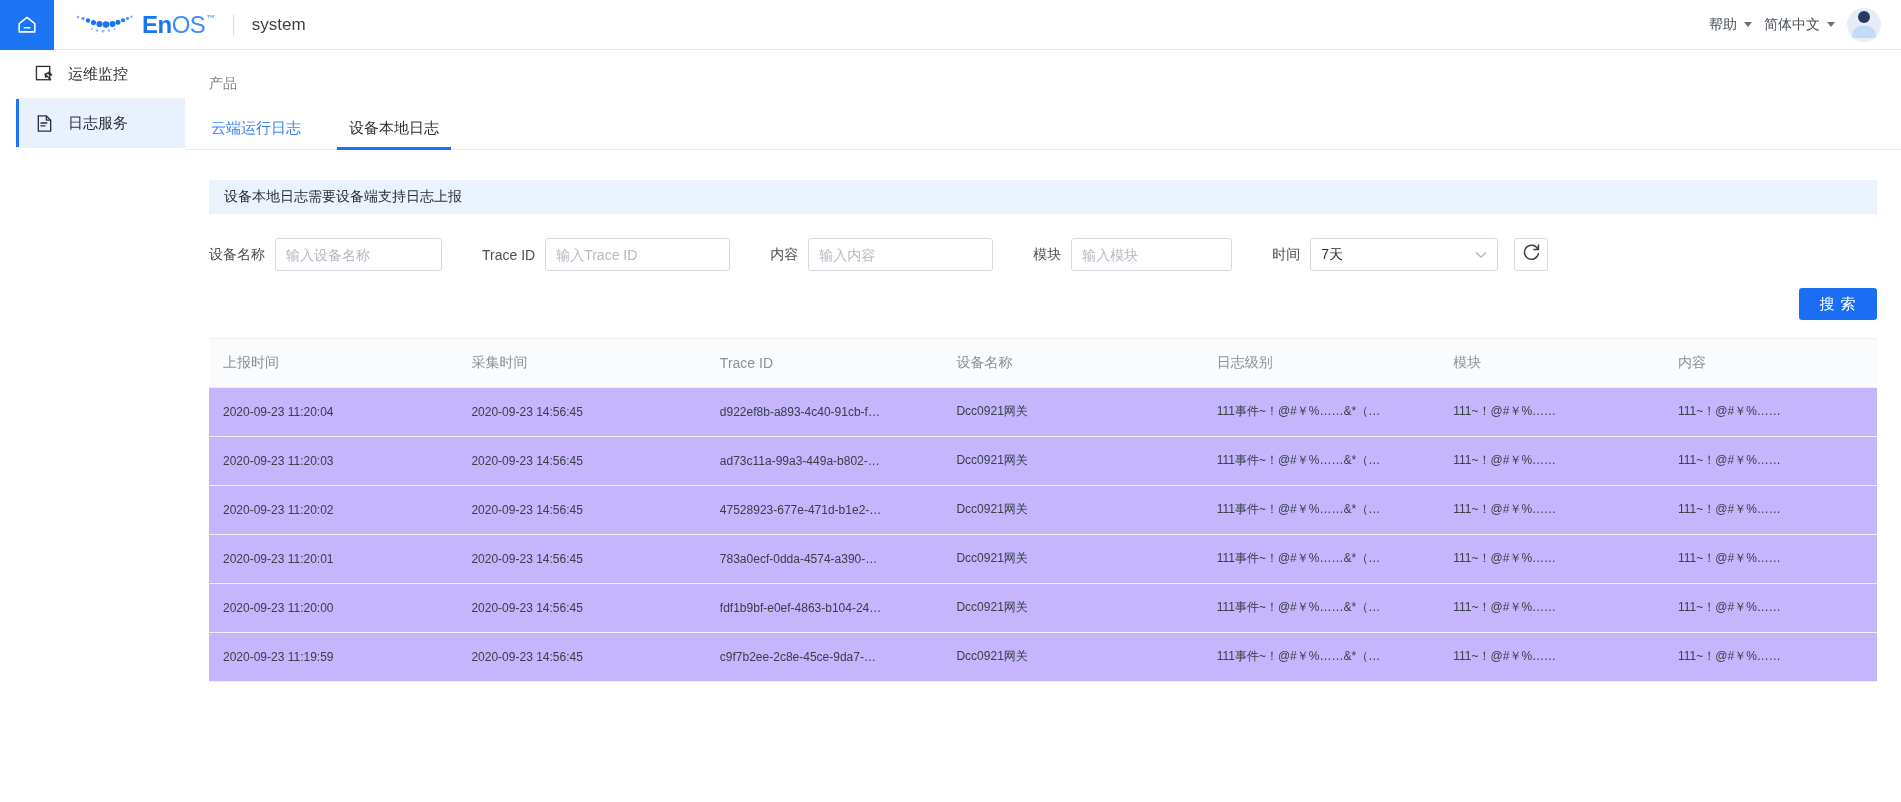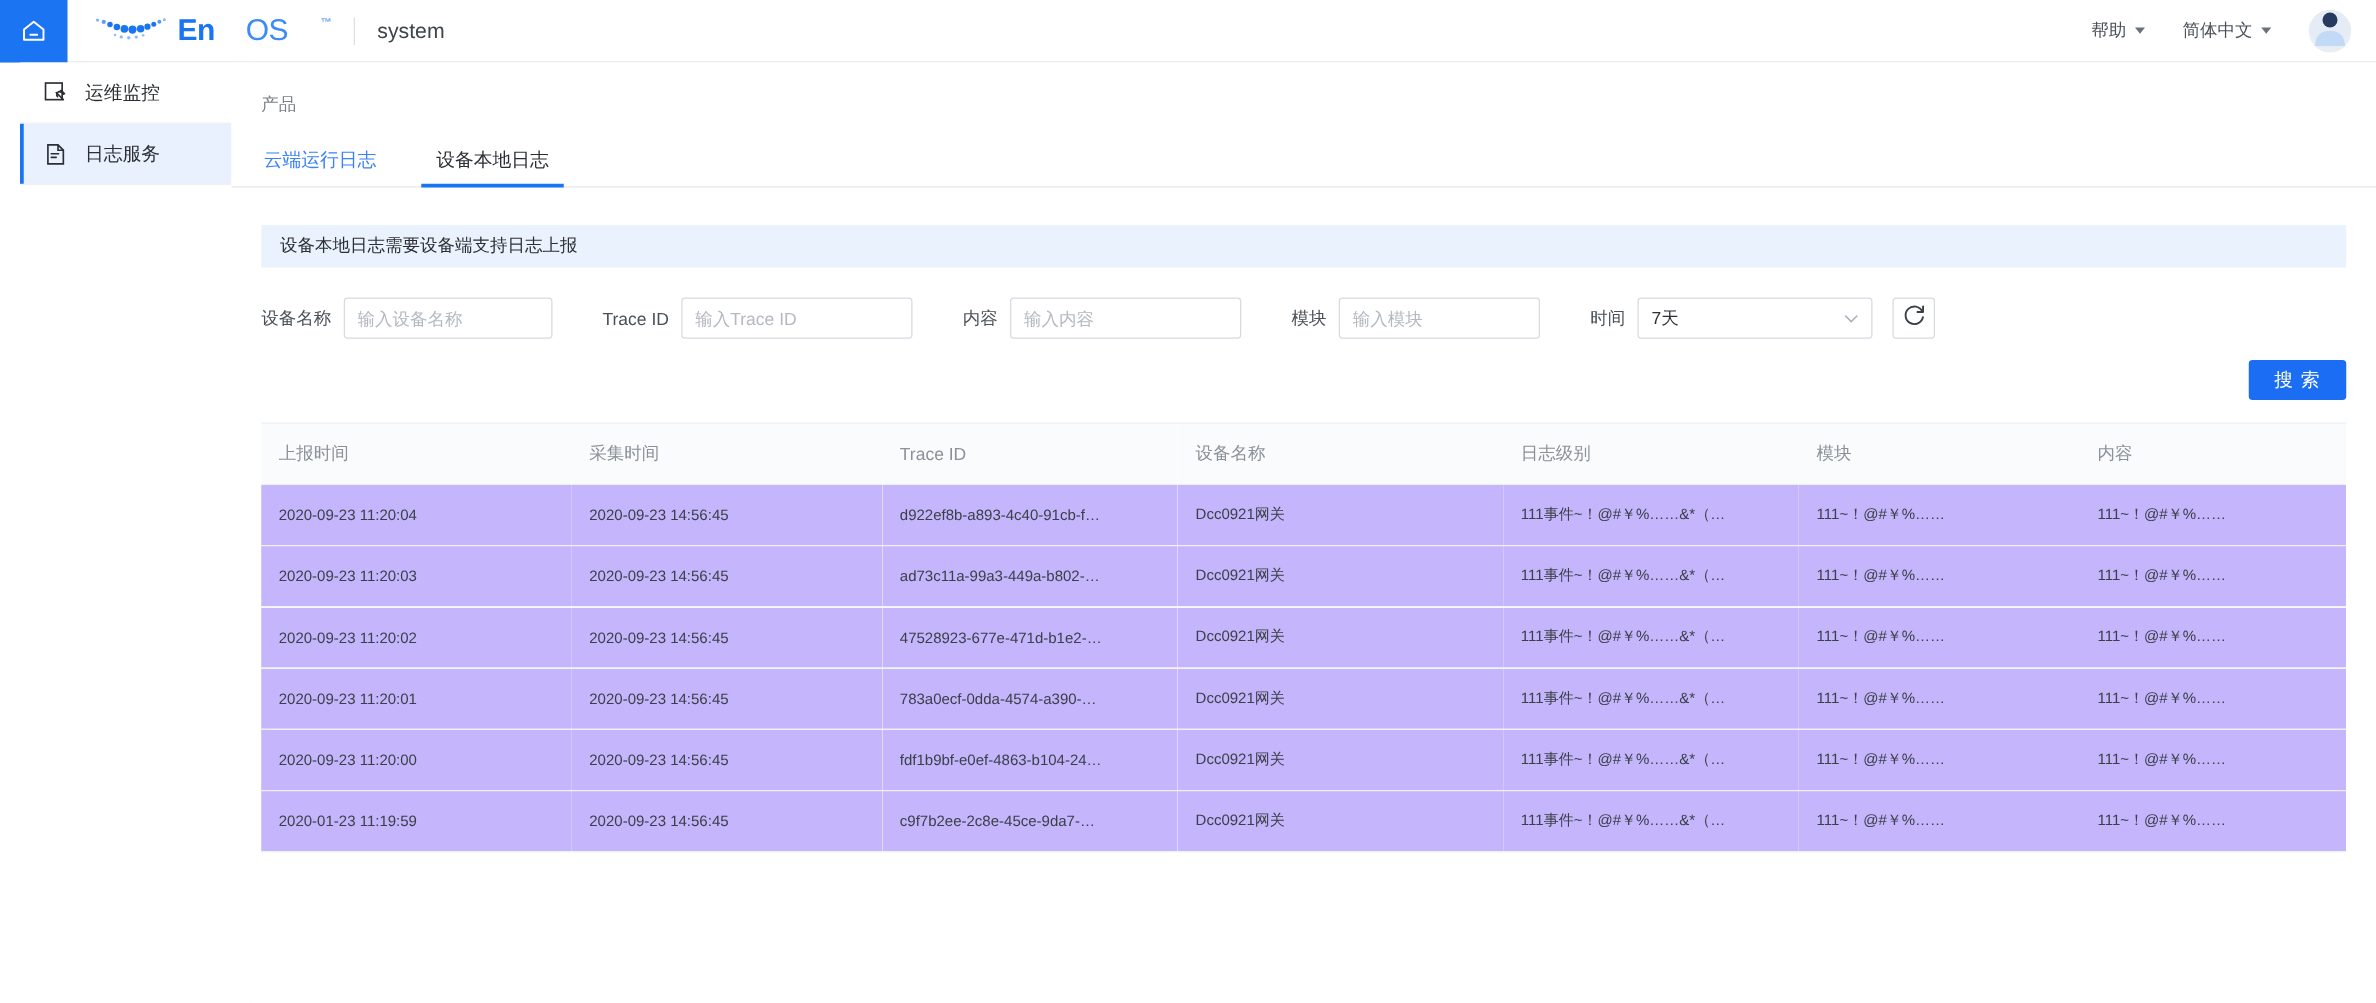--- a/index.html
+++ b/index.html
@@ -29,39 +29,39 @@
   .home-btn svg { display: block; }
 
   .brand {
     display: flex; align-items: center;
     margin-left: 20px;
     height: 50px;
   }
   .brand-mark { margin-right: 6px; display: block; }
   .brand-text {
     font-size: 24px; font-weight: bold; letter-spacing: -0.5px;
-    display: flex; align-items: flex-start; gap: 25px;
+    display: flex; align-items: flex-start;
   }
   .brand-en { color: #1b74f2; }
   .brand-os { color: #3d8bf5; font-weight: normal; }
   .brand-tm { font-size: 9px; color: #6aa4f2; margin-top: 2px; margin-left: 1px; }
 
   .brand-divider {
     width: 1px; height: 22px; background: #dcdfe3;
     margin: 0 18px;
   }
   .app-title {
     font-size: 17px; color: #3d4348; font-weight: normal;
   }
 
   .header-right {
     margin-left: auto;
     display: flex; align-items: center;
     padding-right: 20px;
-    gap: 30px;
+    gap: 12px;
   }
   .hdr-menu {
     display: flex; align-items: center; gap: 7px;
     font-size: 14px; color: #4a5057; cursor: pointer;
   }
   .caret {
     width: 0; height: 0;
     border-left: 4px solid transparent;
     border-right: 4px solid transparent;
     border-top: 5px solid #6a7178;
@@ -494,21 +494,21 @@
         <tr>
           <td>2020-09-23 11:20:00</td>
           <td>2020-09-23 14:56:45</td>
           <td>fdf1b9bf-e0ef-4863-b104-24…</td>
           <td>Dcc0921网关</td>
           <td>111事件~！@#￥%……&amp;*（…</td>
           <td>111~！@#￥%……</td>
           <td>111~！@#￥%……</td>
         </tr>
         <tr>
-          <td>2020-01-23 11:19:59</td>
+          <td>2020-09-23 11:19:59</td>
           <td>2020-09-23 14:56:45</td>
           <td>c9f7b2ee-2c8e-45ce-9da7-…</td>
           <td>Dcc0921网关</td>
           <td>111事件~！@#￥%……&amp;*（…</td>
           <td>111~！@#￥%……</td>
           <td>111~！@#￥%……</td>
         </tr>
       </tbody>
     </table>
   </div>

